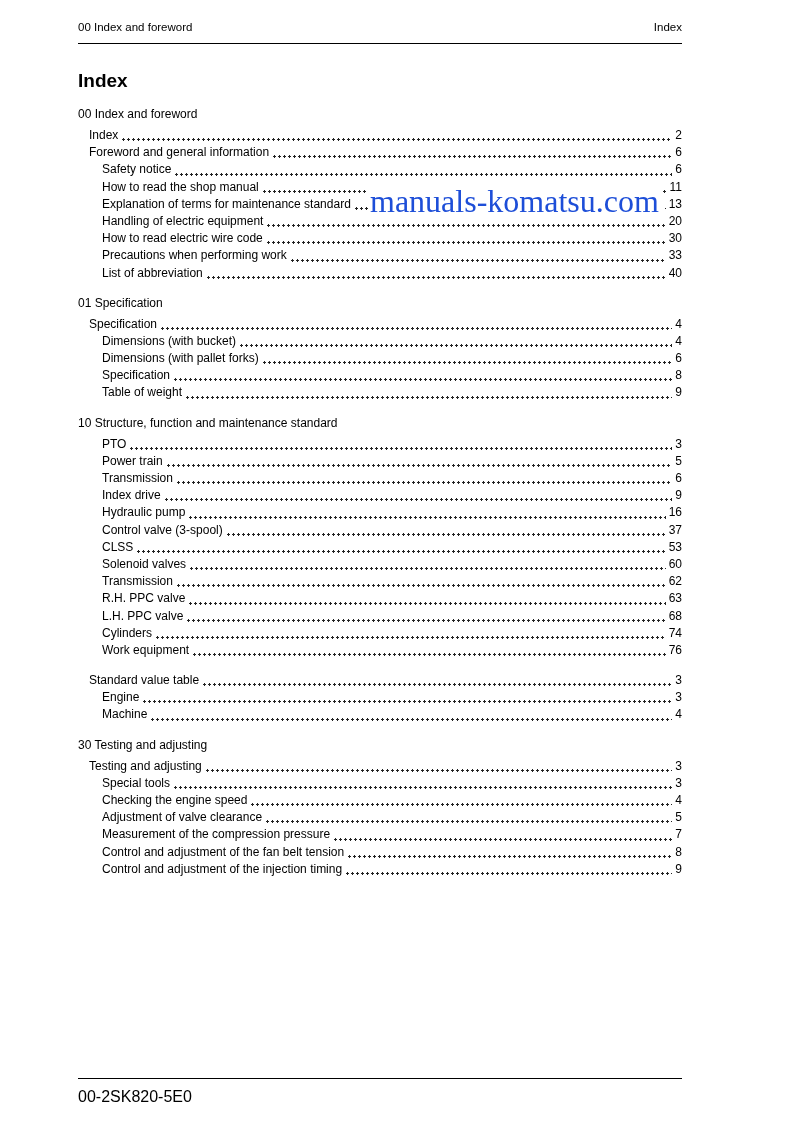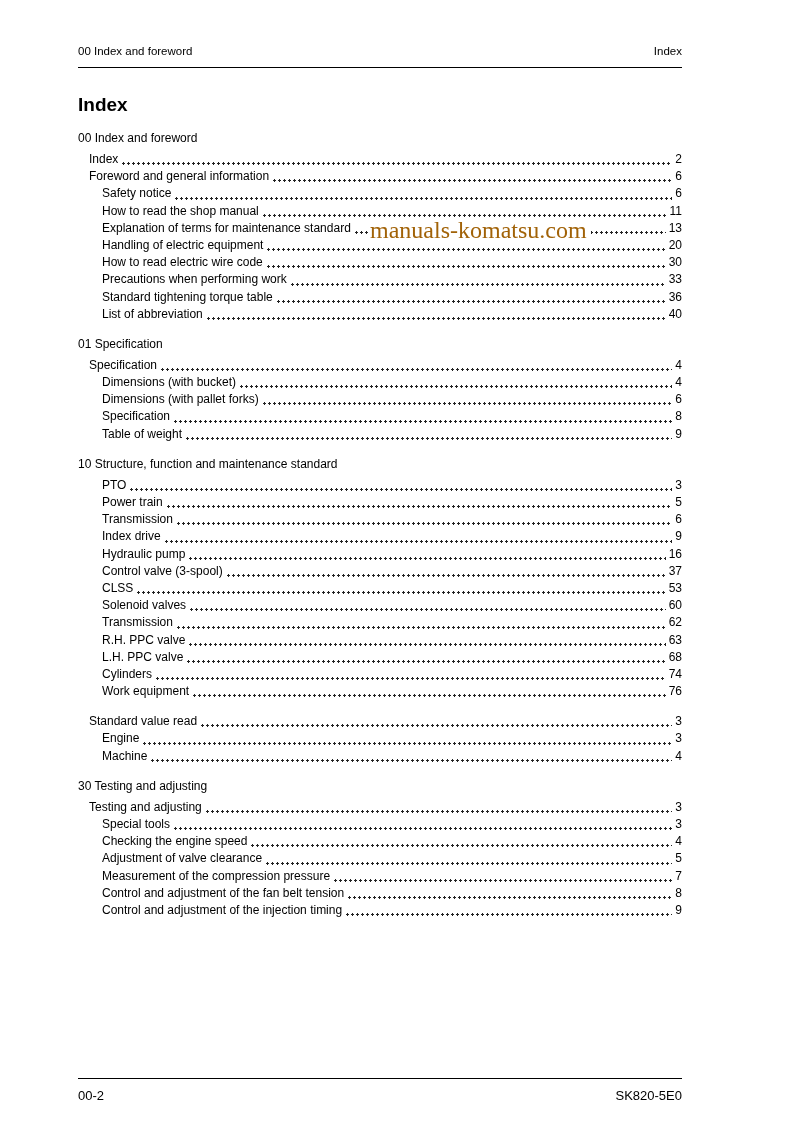--- a/index.html
+++ b/index.html
@@ -9,21 +9,21 @@
   }
   .page {
     position: relative;
     width: 765px;
     height: 1123px;
     margin: 0 auto;
     background: #ffffff;
     font-family: "Liberation Sans", sans-serif;
     color: #000000;
     box-sizing: border-box;
-    padding: 44px 97px 0 64px;
+    padding: 20px 97px 0 64px;
     overflow: hidden;
   }
   .running-header {
     display: flex;
     justify-content: space-between;
     font-size: 11.5px;
     line-height: 14px;
     margin-bottom: 9px;
   }
   .rule {
@@ -62,44 +62,43 @@
     background-repeat: repeat-x;
     background-position: 0 calc(100% - 3px);
   }
   .entry-page { white-space: nowrap; }
   .watermark {
     position: absolute;
     left: 290px;
     bottom: -6px;
     z-index: 5;
     font-family: "Liberation Serif", serif;
-    font-size: 24px;
+    font-size: 32px;
     line-height: 1.05;
-    color: #a16207;
+    color: #1d4ed8;
     background: #ffffff;
     padding: 0 4px 0 2px;
     white-space: nowrap;
   }
   .page-footer-rule {
     position: absolute;
     left: 64px;
     right: 97px;
     top: 1078px;
     border: none;
     border-top: 1.6px solid #000;
     margin: 0;
   }
   .page-footer {
     position: absolute;
     left: 64px;
     right: 97px;
     top: 1088px;
     display: flex;
-    justify-content: space-between;
-    font-size: 13px;
+    font-size: 16px;
   }
 </style>
 </head>
 <body>
 
 <div class="page">
   <div class="running-header">
     <span>00 Index and foreword</span>
     <span>Index</span>
   </div>
@@ -143,25 +142,20 @@
           <span class="entry-label">How to read electric wire code</span>
           <span class="dots"></span>
           <span class="entry-page">30</span>
         </div>
         <div class="entry level-2">
           <span class="entry-label">Precautions when performing work</span>
           <span class="dots"></span>
           <span class="entry-page">33</span>
         </div>
         <div class="entry level-2">
-          <span class="entry-label">Standard tightening torque table</span>
-          <span class="dots"></span>
-          <span class="entry-page">36</span>
-        </div>
-        <div class="entry level-2">
           <span class="entry-label">List of abbreviation</span>
           <span class="dots"></span>
           <span class="entry-page">40</span>
         </div>
       </section>
       <section class="toc-section">
         <div class="section-heading">01 Specification</div>
         <div class="entry level-1">
           <span class="entry-label">Specification</span>
           <span class="dots"></span>
@@ -251,21 +245,21 @@
           <span class="entry-page">74</span>
         </div>
         <div class="entry level-2">
           <span class="entry-label">Work equipment</span>
           <span class="dots"></span>
           <span class="entry-page">76</span>
         </div>
       </section>
       <section class="toc-section">
         <div class="entry level-1">
-          <span class="entry-label">Standard value read</span>
+          <span class="entry-label">Standard value table</span>
           <span class="dots"></span>
           <span class="entry-page">3</span>
         </div>
         <div class="entry level-2">
           <span class="entry-label">Engine</span>
           <span class="dots"></span>
           <span class="entry-page">3</span>
         </div>
         <div class="entry level-2">
           <span class="entry-label">Machine</span>

